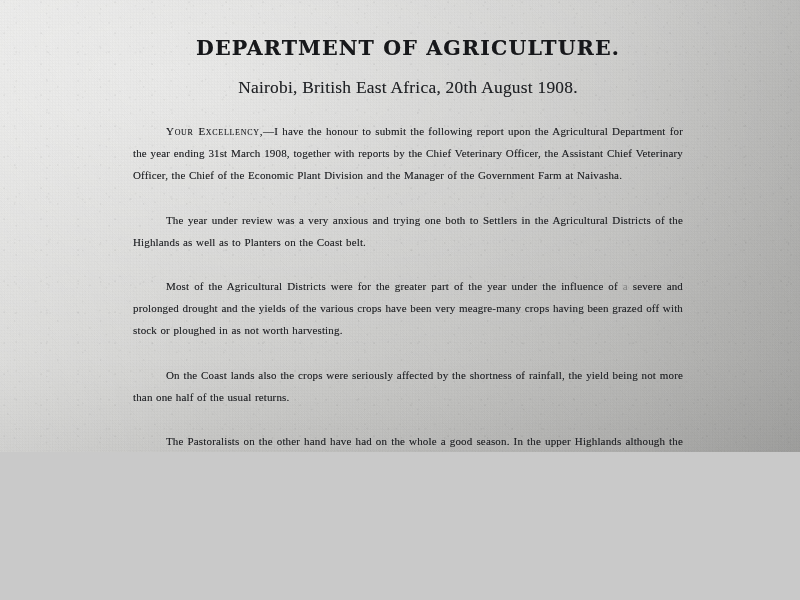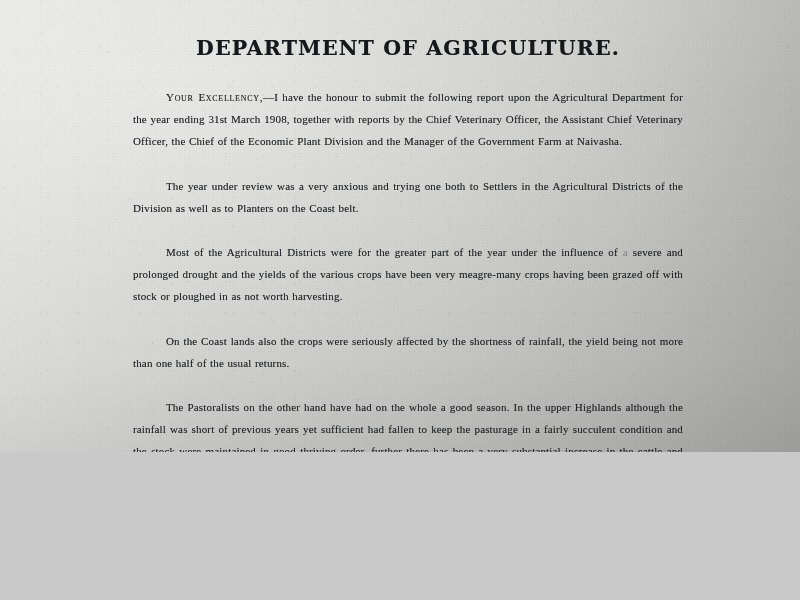--- a/index.html
+++ b/index.html
@@ -135,24 +135,25 @@
 </style>
 </head>
 <body>
 
 <div id="page">
 
   <div id="content">
 
     <h1 class="doc-title">DEPARTMENT OF AGRICULTURE.</h1>
 
+    <p class="dateline">Nairobi, British East Africa, 20th August 1908.</p>
 
     <p class="body-par"><span class="salutation">Your Excellency,</span><span>—I have the honour to submit the following report upon the Agricultural Department for the year ending 31st March 1908, together with reports by the Chief Veterinary Officer, the Assistant Chief Veterinary Officer, the Chief of the Economic Plant Division and the Manager of the Government Farm at Naivasha.</span></p>
 
-    <p class="body-par">The year under review was a very anxious and trying one both to Settlers in the Agricultural Districts of the Division as well as to Planters on the Coast belt.</p>
+    <p class="body-par">The year under review was a very anxious and trying one both to Settlers in the Agricultural Districts of the Highlands as well as to Planters on the Coast belt.</p>
 
     <p class="body-par"><span>Most of the Agricultural Districts were for the greater part of the year under the influence of </span><span class="faint">a</span><span> severe and prolonged drought and the yields of the various crops have been very meagre-many crops having been grazed off with stock or ploughed in as not worth harvesting.</span></p>
 
     <p class="body-par">On the Coast lands also the crops were seriously affected by the shortness of rainfall, the yield being not more than one half of the usual returns.</p>
 
     <p class="body-par">The Pastoralists on the other hand have had on the whole a good season. In the upper Highlands although the rainfall was short of previous years yet sufficient had fallen to keep the pasturage in a fairly succulent condition and the stock were maintained in good thriving order, further there has been a very substantial increase in the cattle and sheep owned by Settlers by natural increment and by purchase from Natives, and a large number of pure bred bulls and rams have been imported for grading up the native animals.</p>
 
   </div>
 
   <div id="grain"></div>

